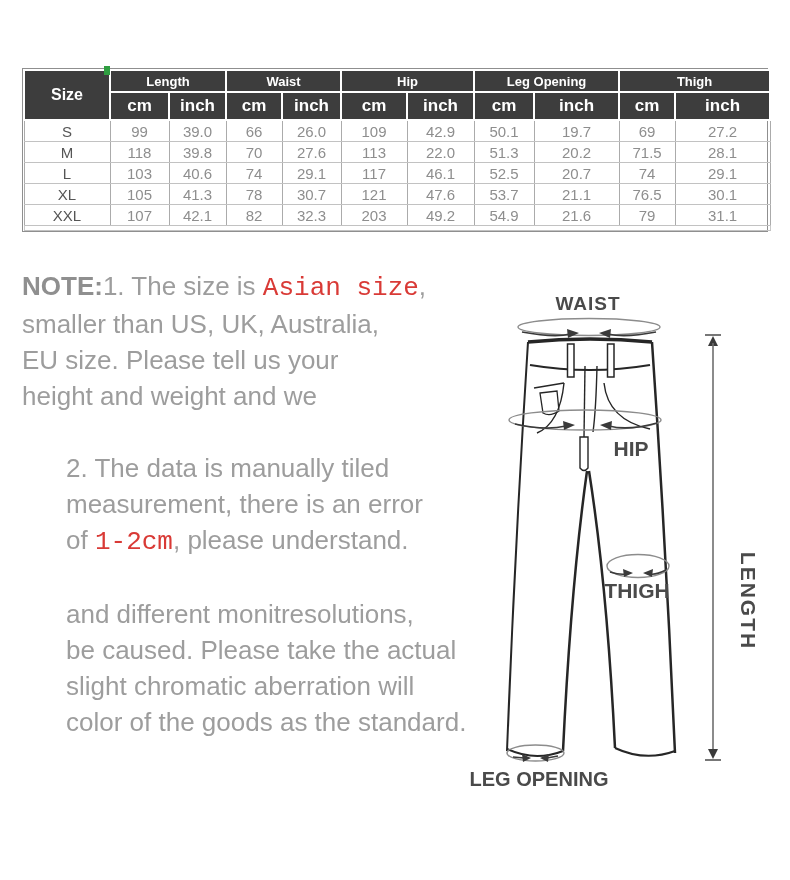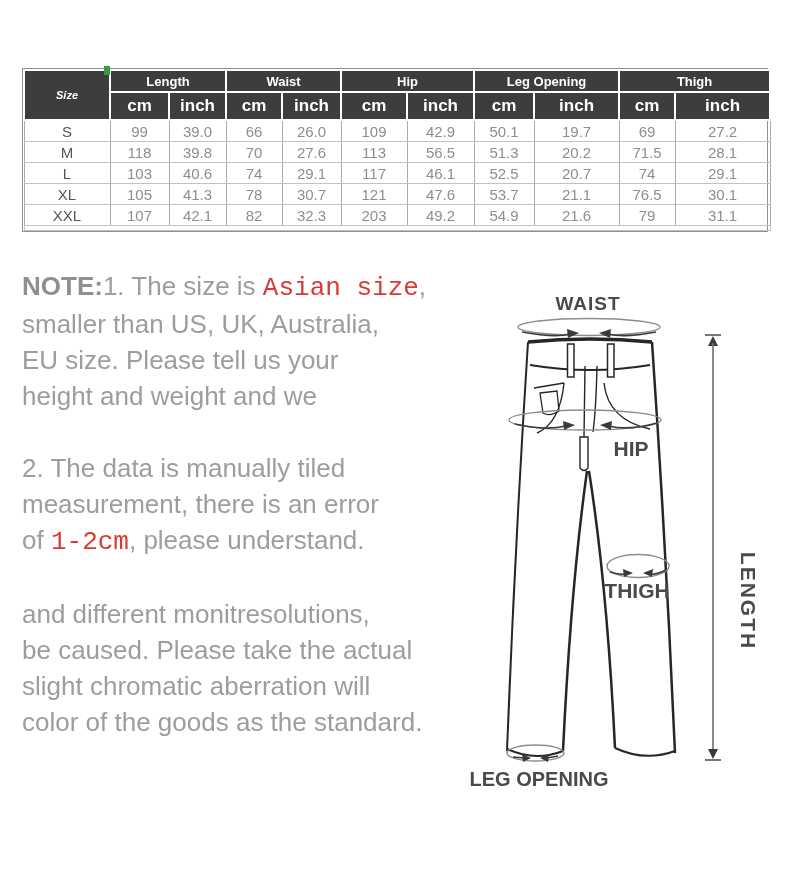--- a/index.html
+++ b/index.html
@@ -13,34 +13,34 @@
     border:1px solid #8f8f8f;box-sizing:border-box;
   }
   .green-dot{position:absolute;left:81px;top:-3px;width:6px;height:9px;background:var(--green_dot,#2f9e41);}
   table.size-table{border-collapse:collapse;table-layout:fixed;width:100%;}
   table.size-table th{
     background:var(--header_bg,#3d3d3d);color:var(--header_text,#fff);
     border:2px solid #fff;font-weight:bold;padding:0;text-align:center;
   }
   table.size-table th.group{height:20px;font-size:13px;}
   table.size-table th.unit{height:26px;font-size:17px;}
-  table.size-table th.size-head{font-size:11px;font-style:italic;}
+  table.size-table th.size-head{font-size:16px;}
   table.size-table td{
     border:1px solid #c2c2c2;border-left-color:#ababab;border-right-color:#ababab;
     height:20px;text-align:center;font-size:15px;color:var(--cell_text,#8e8e8e);padding:0;
   }
   table.size-table td.size-cell{color:var(--size_text,#555);}
   table.size-table td.empty-cell{height:4px;border-left-color:#c9c9c9;border-right-color:#c9c9c9;}
   
   .notes{
     position:absolute;left:22px;top:268px;width:450px;
     font-size:26px;line-height:36px;color:var(--note_text,#9d9d9d);
   }
   .notes p{margin:0;}
-  .notes p + p{margin-top:36px;}
+  .notes p + p{margin-top:36px;margin-left:44px;}
   .notes .line{display:block;}
   .notes .note-head{font-weight:bold;color:var(--note_head,#8f8f8f);}
   .notes .red{color:var(--red_text,#d93a36);font-family:Liberation Mono, monospace;}
   
   .diagram{position:absolute;left:460px;top:285px;width:330px;height:530px;}
   .diagram svg text{
     font-family:"Liberation Sans","DejaVu Sans",sans-serif;
     font-weight:bold;fill:var(--label_text,#4a4a4a);
   }
 </style>
@@ -99,21 +99,21 @@
         <td>69</td>
         <td>27.2</td>
       </tr>
       <tr>
         <td class="size-cell">M</td>
         <td>118</td>
         <td>39.8</td>
         <td>70</td>
         <td>27.6</td>
         <td>113</td>
-        <td>56.5</td>
+        <td>22.0</td>
         <td>51.3</td>
         <td>20.2</td>
         <td>71.5</td>
         <td>28.1</td>
       </tr>
       <tr>
         <td class="size-cell">L</td>
         <td>103</td>
         <td>40.6</td>
         <td>74</td>

